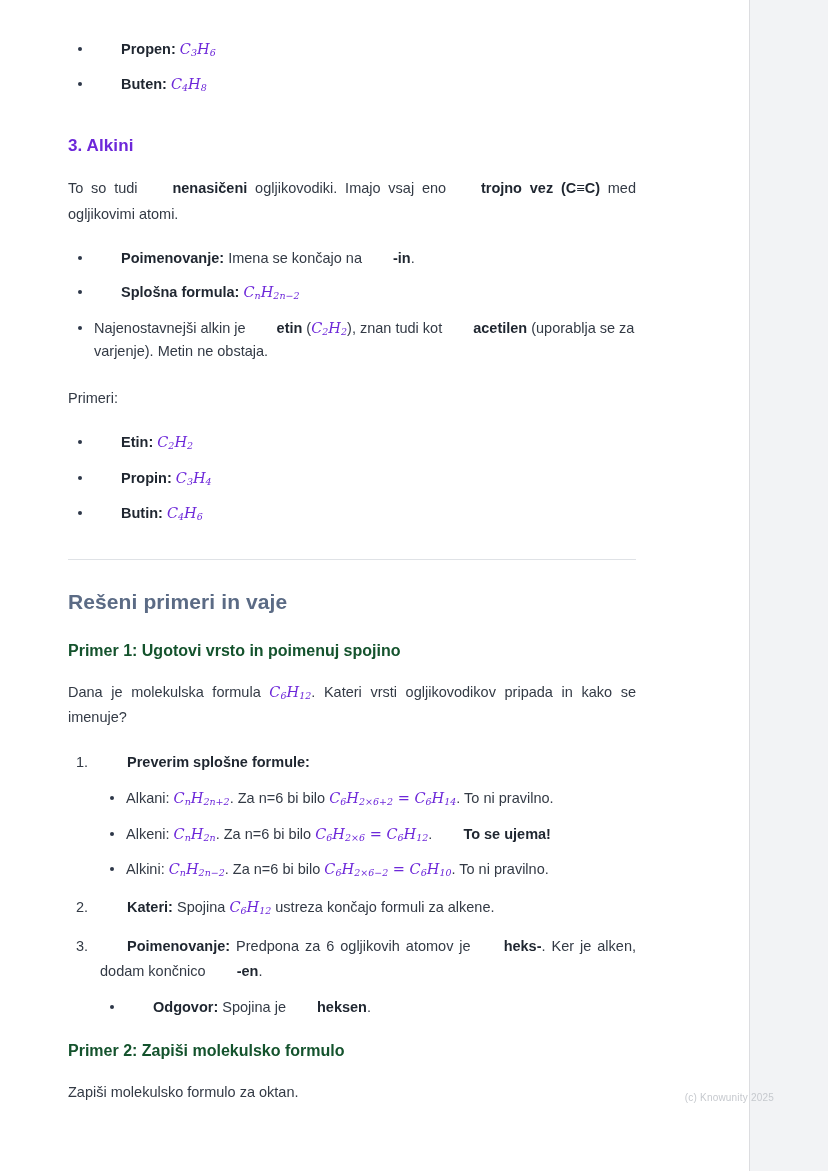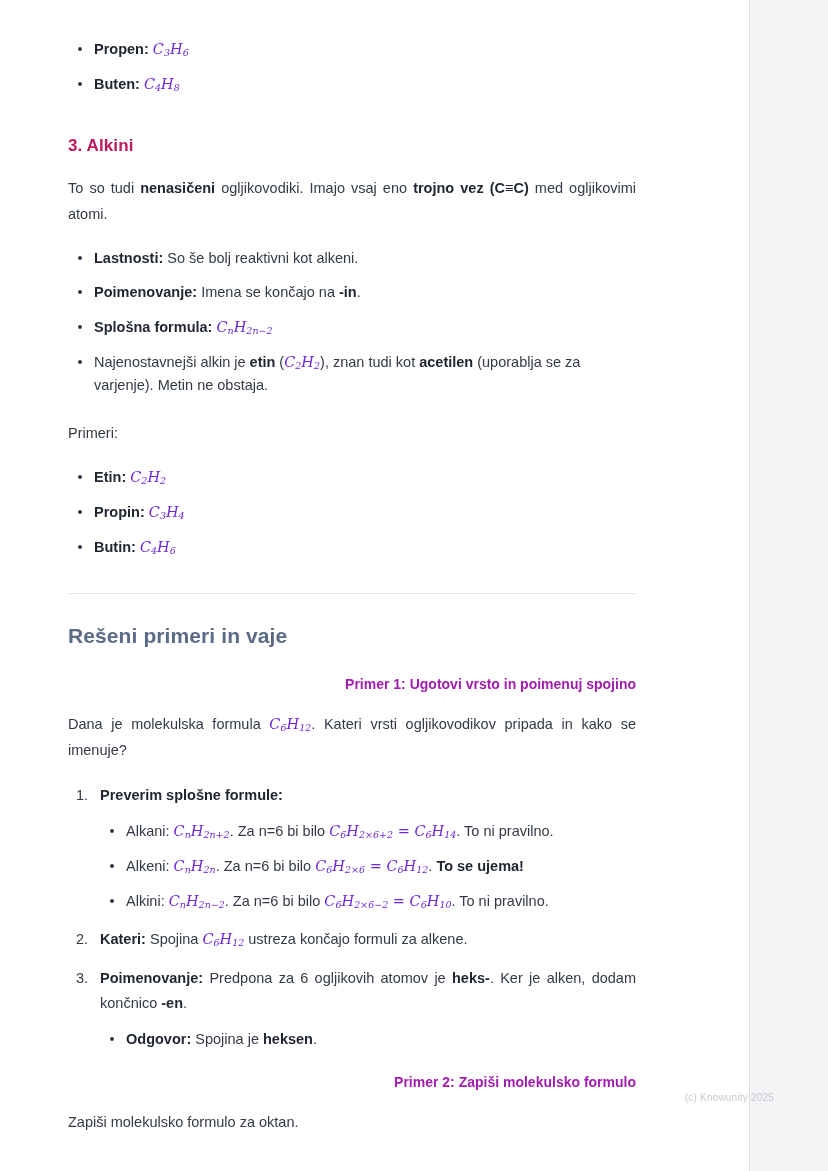--- a/index.html
+++ b/index.html
@@ -109,43 +109,42 @@
     left: 8px;
     top: 0;
     font-size: 14.5px;
     color: #333a45;
   }
 
   h2.section {
     margin: 0;
     font-size: 17px;
     font-weight: 700;
-    color: #be185d;
+    color: #6d28d9;
     letter-spacing: 0.1px;
   }
   h1.bigsection {
     margin: 0;
     font-size: 21px;
     font-weight: 700;
     color: #5b6b85;
     letter-spacing: 0.1px;
   }
   h3.subheading {
     margin: 0;
-    font-size: 14px;
+    font-size: 16px;
     font-weight: 700;
-    color: #a21caf;
-    text-align: right;
+    color: #14532d;
   }
   hr.rule {
     border: none;
     border-top: 1px solid #dfe2e6;
     margin: 0;
   }
-  b, strong { font-weight: 700; color: #1f2630; }
+  b, strong { font-weight: 700; color: #1f2630; margin-left: 27px; }
 
   
   .math {
     font-family: "DejaVu Serif", serif;
     font-style: italic;
     font-size: 14.5px;
     color: #6d28d9;
     white-space: nowrap;
   }
   .math sub {
@@ -186,23 +185,20 @@
     <div class="spacer-20"></div>
 
     <p>
       <span>To so tudi </span><strong>nenasičeni</strong><span> ogljikovodiki. Imajo vsaj eno </span><strong>trojno vez (C≡C)</strong><span> med ogljikovimi atomi.</span>
     </p>
 
     <div class="spacer-20"></div>
 
     <ul class="bullets">
       <li>
-        <strong>Lastnosti:</strong><span> So še bolj reaktivni kot alkeni.</span>
-      </li>
-      <li>
         <strong>Poimenovanje:</strong><span> Imena se končajo na </span><strong>-in</strong><span>.</span>
       </li>
       <li>
         <strong>Splošna formula:</strong>
         <span class="math">C<sub>n</sub>H<sub>2n−2</sub></span>
       </li>
       <li>
         <span>Najenostavnejši alkin je </span><strong>etin</strong><span> (</span><span class="math">C<sub>2</sub>H<sub>2</sub></span><span>), znan tudi kot </span><strong>acetilen</strong><span> (uporablja se za varjenje). Metin ne obstaja.</span>
       </li>
     </ul>

